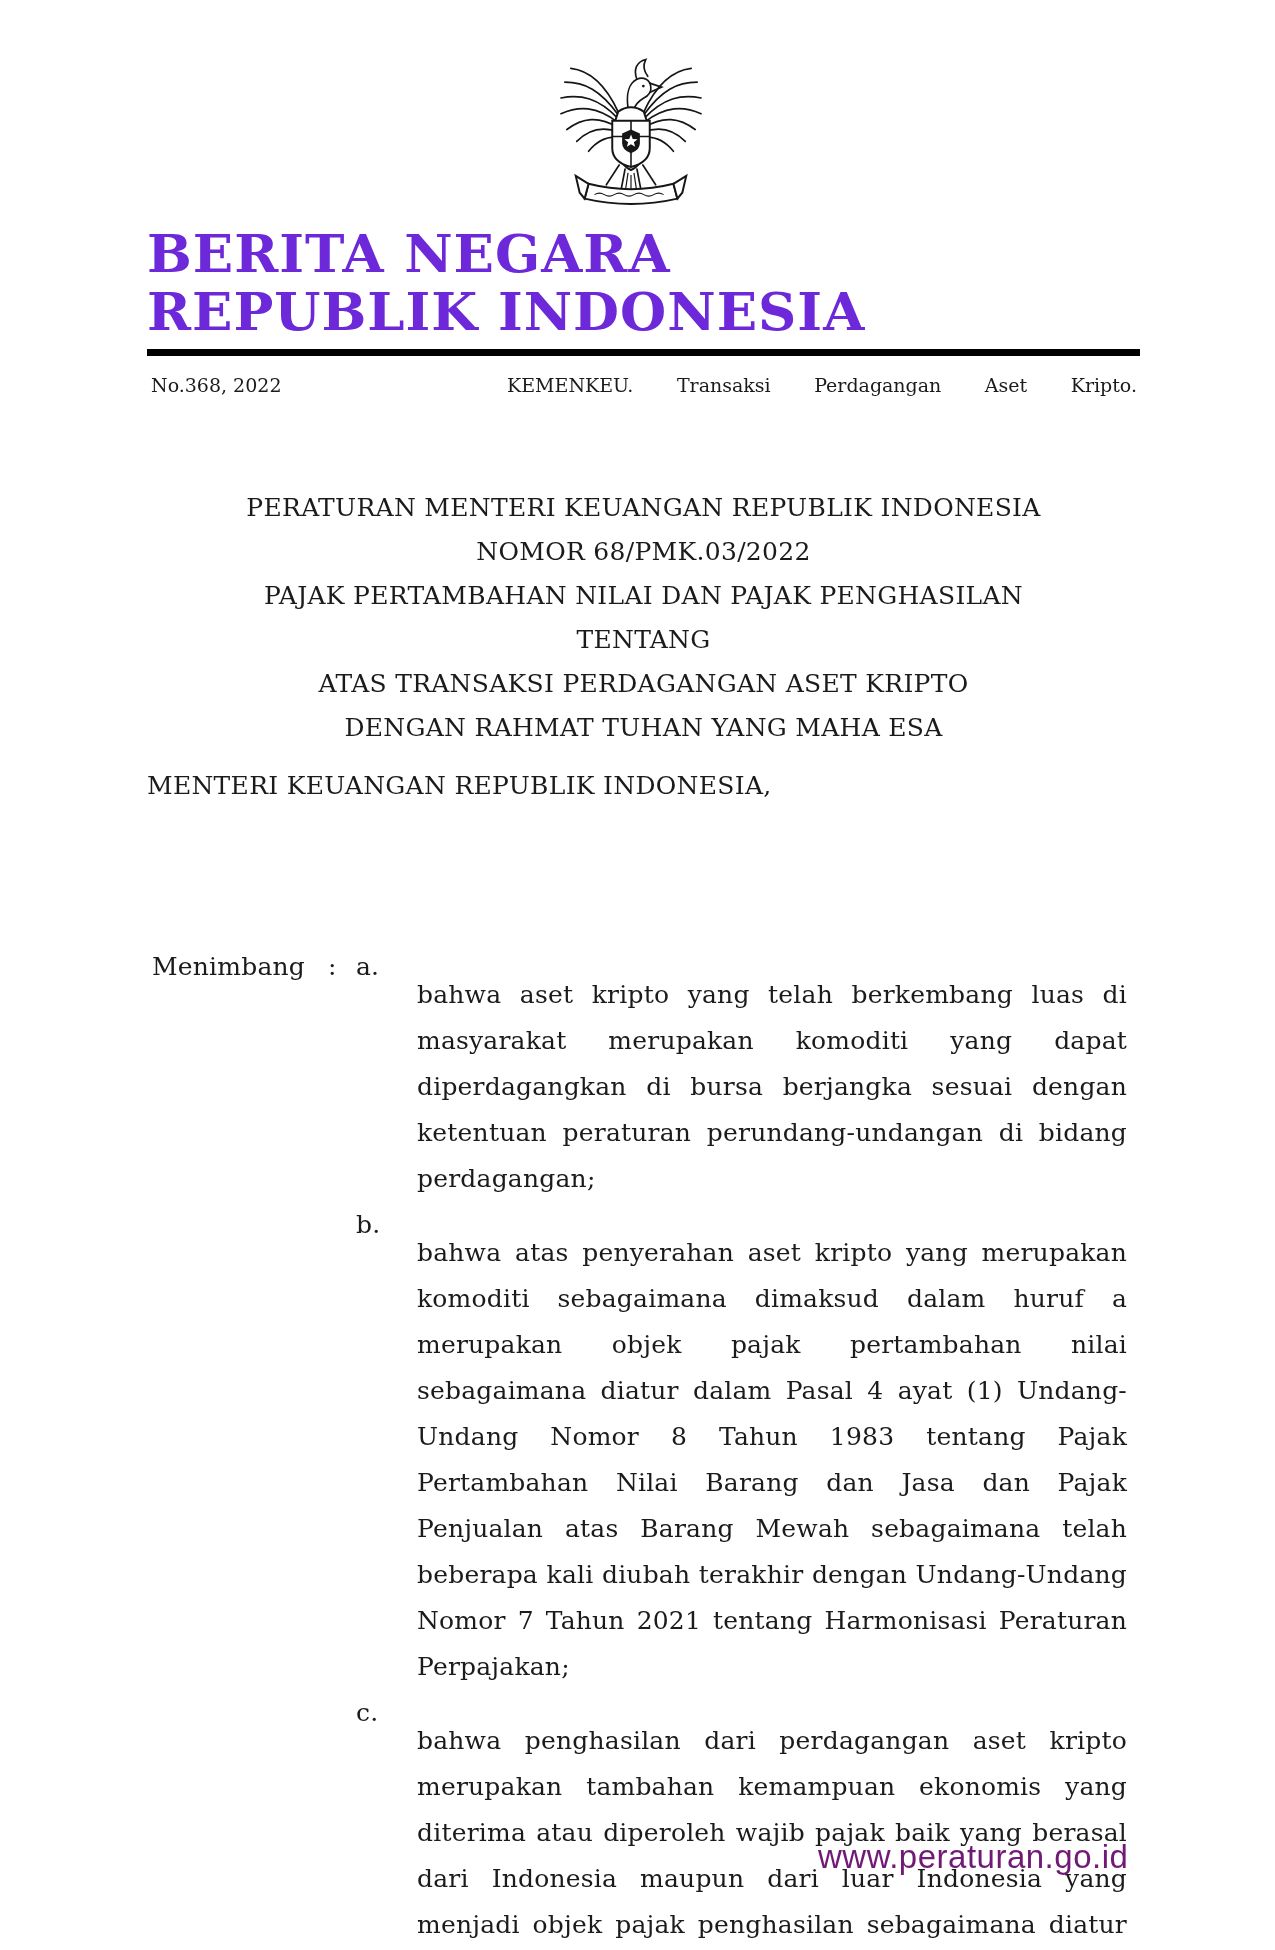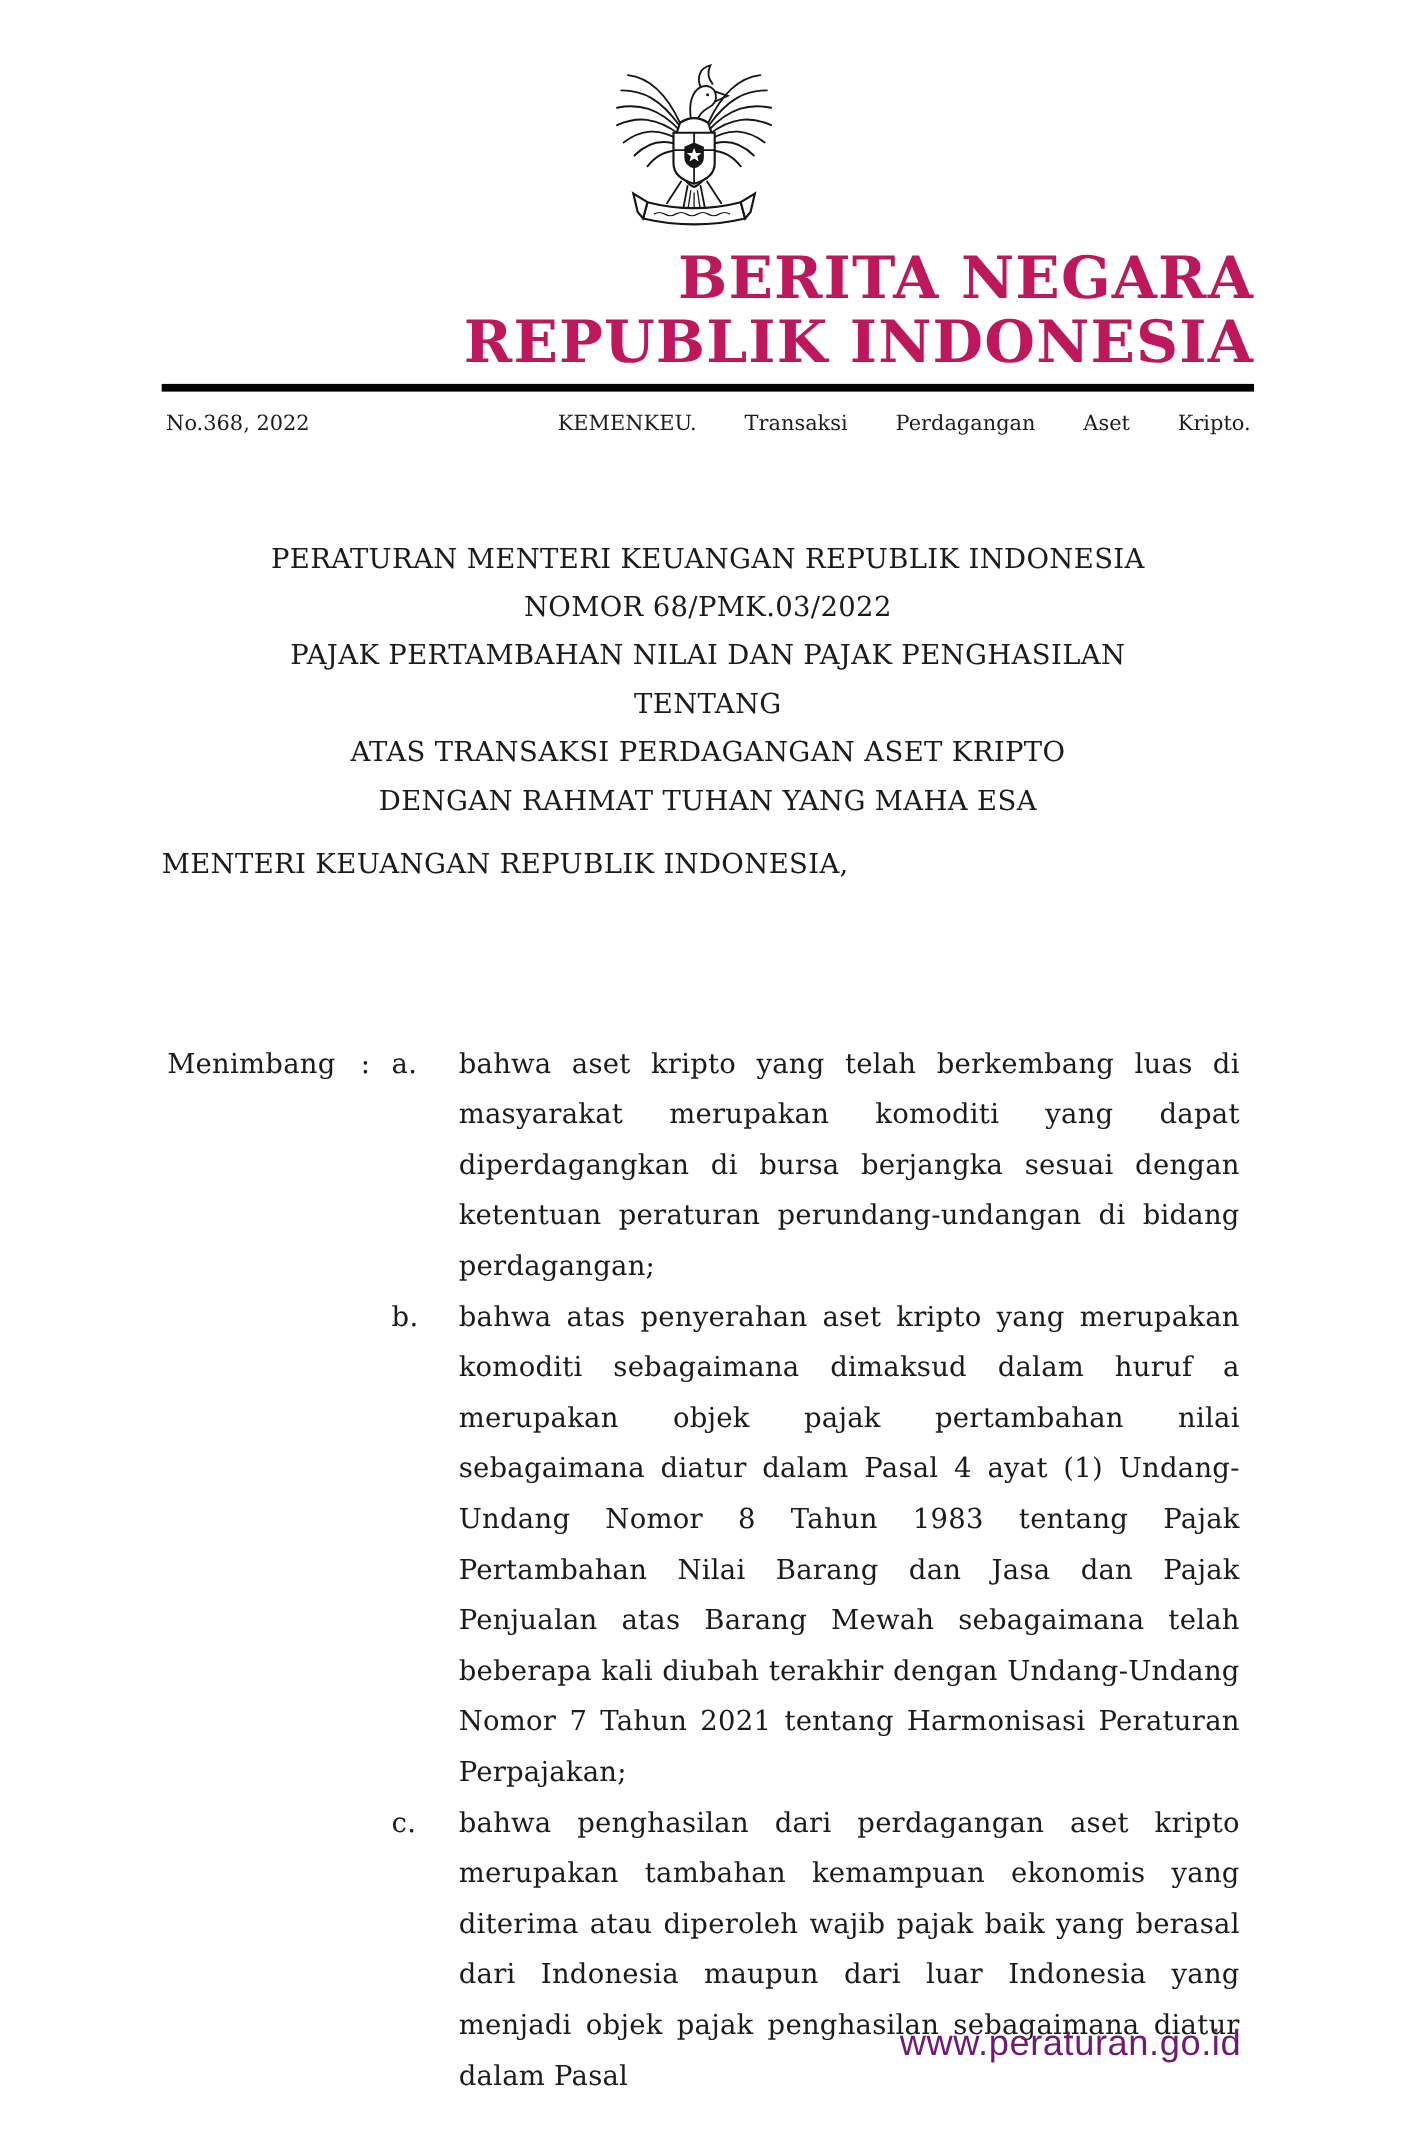--- a/index.html
+++ b/index.html
@@ -18,26 +18,26 @@
     left: 557px;
     top: 50px;
     width: 148px;
     height: 164px;
   }
   .masthead {
     position: absolute;
     left: 147px;
     top: 224px;
     width: 993px;
-    text-align: right;
+    text-align: left;
     font-weight: 700;
     font-size: 53px;
     line-height: 58px;
     letter-spacing: 1px;
-    color: #be185d;
+    color: #6d28d9;
   }
   .rule {
     position: absolute;
     left: 147px;
     top: 349px;
     width: 993px;
     height: 7px;
     background: #000;
   }
   .meta-number {
@@ -91,21 +91,21 @@
     position: absolute;
     left: 152px;
     top: 944px;
     width: 983px;
     display: grid;
     grid-template-columns: 176px 28px 61px 710px;
     font-size: 25px;
     line-height: 46px;
     letter-spacing: 0.2px;
   }
-  .c-text { text-align: justify; }
+  .c-text { text-align: justify; margin-top: 28px; }
   .watermark {
     position: absolute;
     left: 818px;
     top: 1838px;
     font-family: "Liberation Sans", "DejaVu Sans", sans-serif;
     font-size: 33px;
     letter-spacing: 0.5px;
     color: #701a75;
   }
   .garuda-stroke { fill: none; stroke: #161616; stroke-width: 1.7; stroke-linecap: round; }

